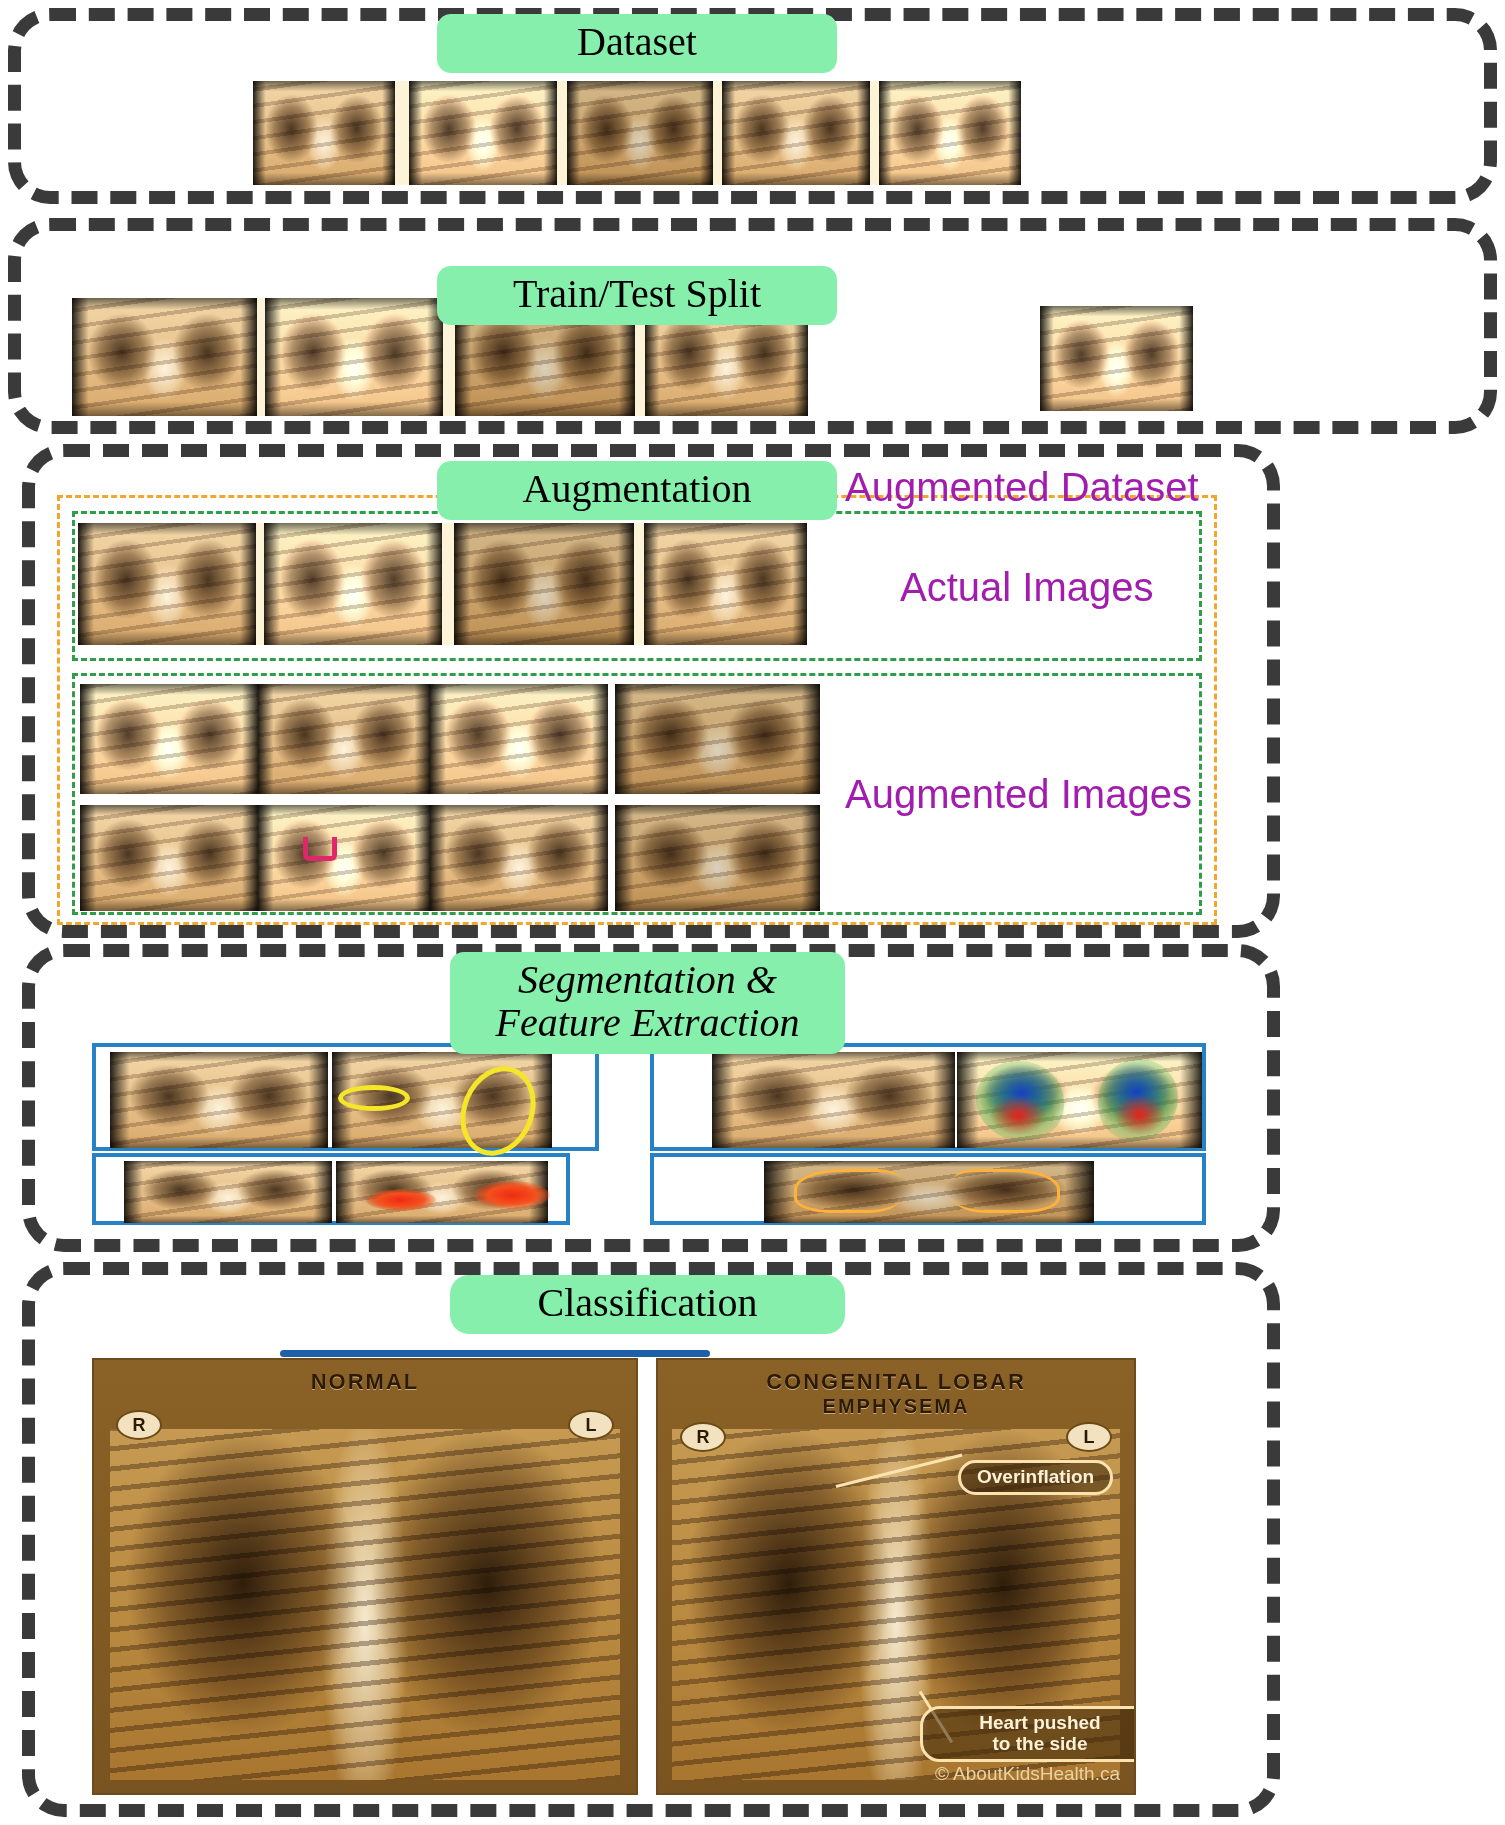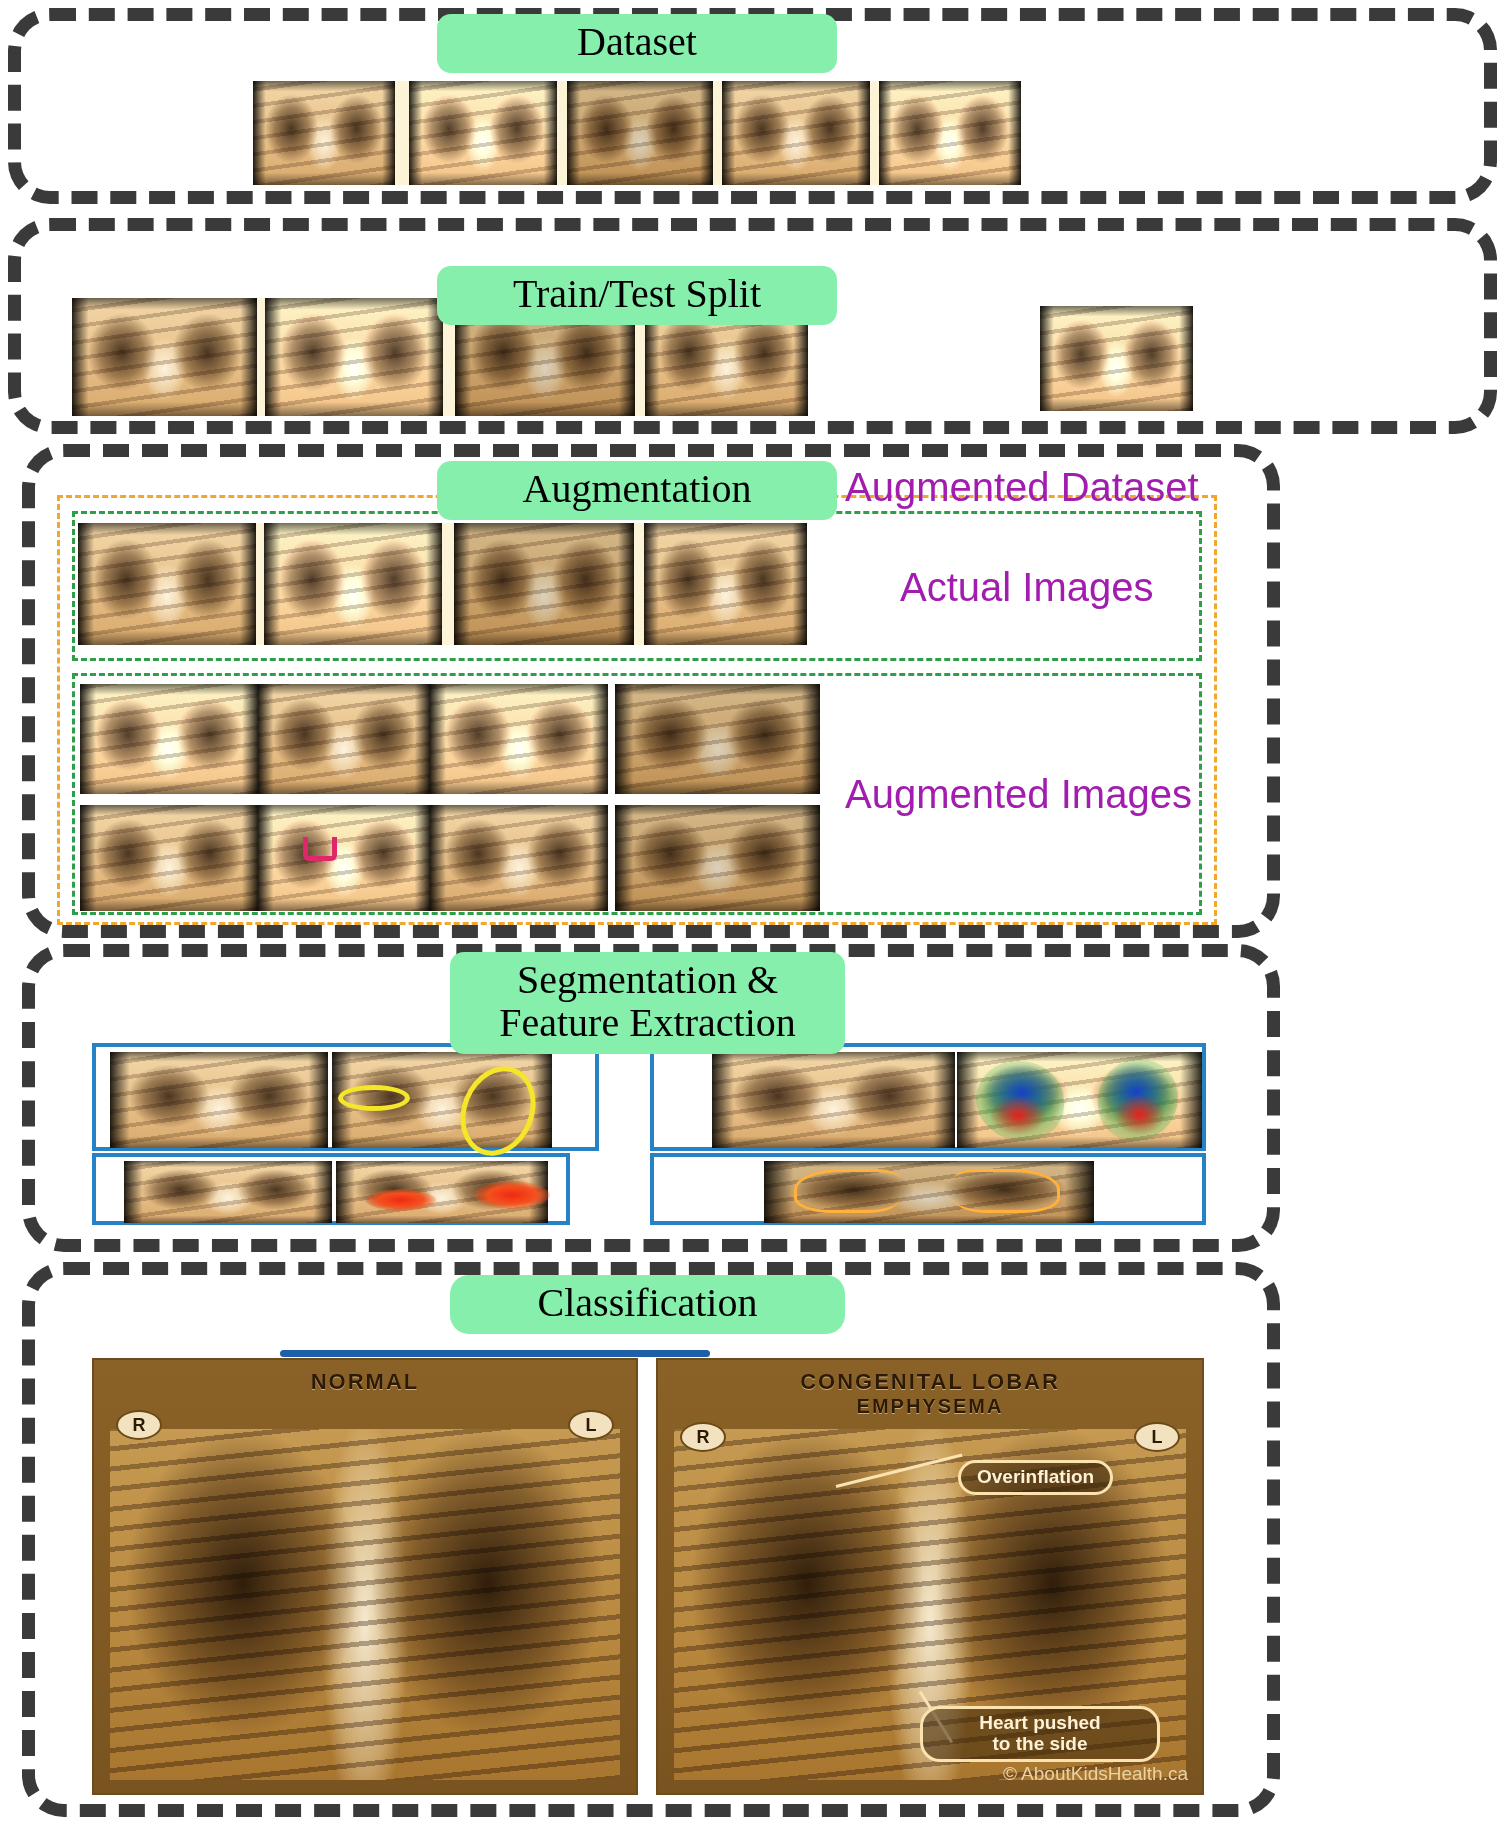--- a/index.html
+++ b/index.html
@@ -335,21 +335,21 @@
     <div class="vignette"></div>
   </div>
 <div class="xray dark flip" style="left:615px; top:805px; width:205px; height:106px;">
   <div class="film"></div>
     <div class="ribs"></div>
     <div class="vignette"></div>
   </div>
 
 <div class="stage" style="left:22px; top:944px; width:1258px; height:308px;">
 </div>
-<div class="pill" style="left:450px; top:952px; width:395px;">Segmentation  &amp;
+<div class="pill" style="left:450px; top:952px; width:395px;font-style:italic;">Segmentation  &amp;
 Feature Extraction</div>
 
 <div class="blue-box" style="left:92px; top:1043px; width:507px; height:108px;">
   <div class="xray" style="left:14px; top:5px; width:218px; height:96px;">
     <div class="film"></div>
       <div class="ribs"></div>
       <div class="vignette"></div>
     </div>
   <div class="xray" style="left:236px; top:5px; width:220px; height:96px;">
     <div class="film"></div>
@@ -406,21 +406,21 @@
 
 <div class="blue-underline" style="left:280px; top:1350px; width:430px;"></div>
 
 <div class="cls-panel" style="left:92px; top:1358px; width:546px; height:437px;">
   <div class="cls-title">NORMAL</div>
   <div class="side-badge" style="left:22px; top:50px;">R</div>
   <div class="side-badge" style="right:22px; top:50px;">L</div>
   <div class="chest ribs2"></div>
 </div>
 
-<div class="cls-panel" style="left:656px; top:1358px; width:548px; height:437px;">
+<div class="cls-panel" style="left:656px; top:1358px; width:480px; height:437px;">
   <div class="cls-title">
     <span>CONGENITAL LOBAR</span>
     <small>EMPHYSEMA</small>
   </div>
   <div class="side-badge" style="left:22px; top:62px;">R</div>
   <div class="side-badge" style="right:22px; top:62px;">L</div>
   <div class="chest ribs2"></div>
 
   <div class="callout-line" style="left:178px; top:125px; width:130px; transform:rotate(-14deg);"></div>
   <div class="callout" style="left:300px; top:100px;">Overinflation</div>

